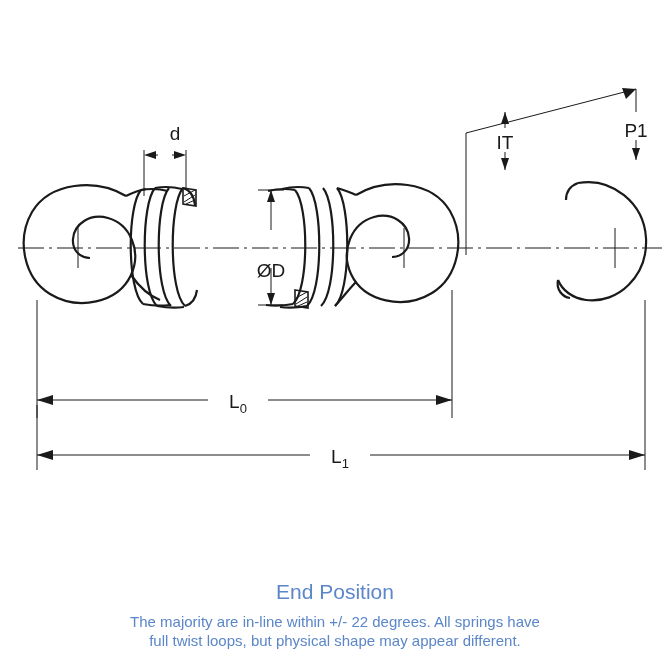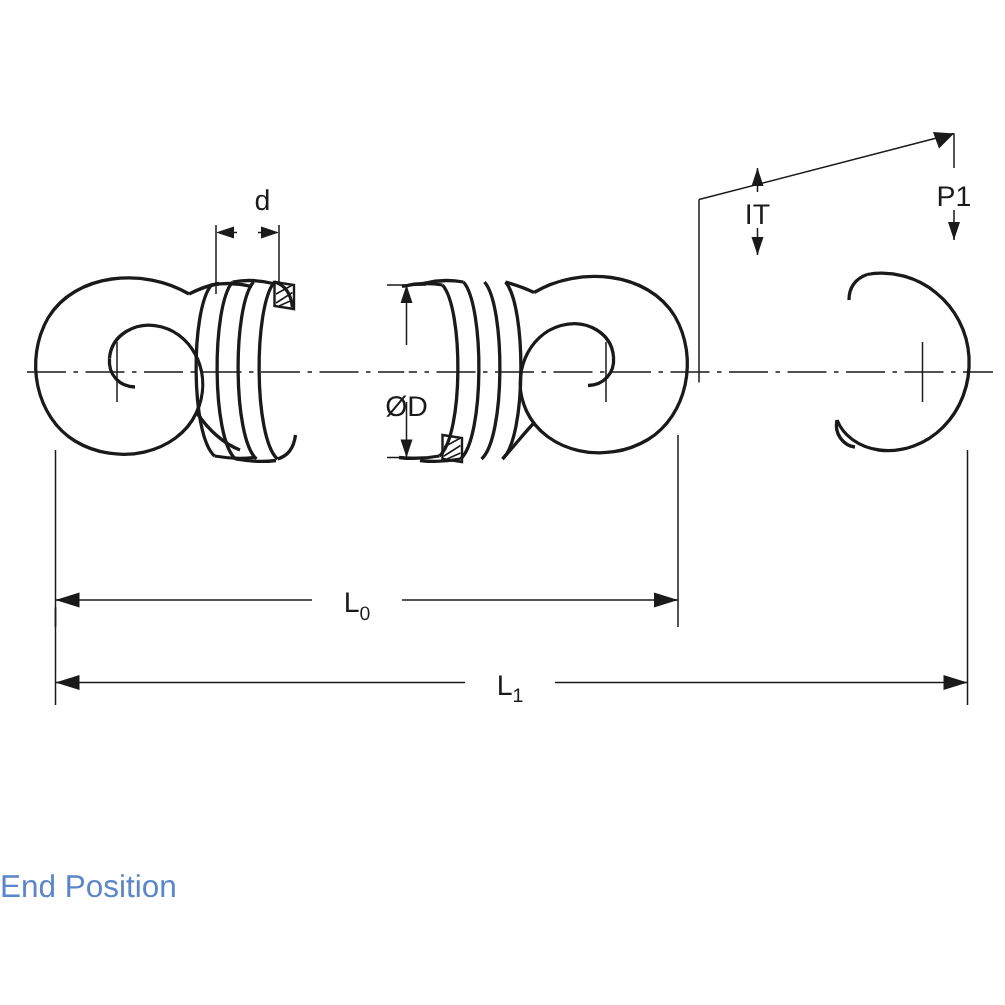--- a/index.html
+++ b/index.html
@@ -31,20 +31,21 @@
     fill: #1a1a1a;
   }
   .lbl-sub {
     font-size: 13px;
   }
   .caption-title {
     position: absolute;
     left: 0;
     right: 0;
     top: 580px;
+    text-align: center;
     color: #5b86c9;
     font-size: 21px;
     font-family: "Liberation Sans", sans-serif;
   }
   .caption-body {
     position: absolute;
     left: 0;
     right: 0;
     top: 612px;
     text-align: center;
@@ -214,14 +215,18 @@
     <g stroke="#1a1a1a" stroke-width="1">
       <line x1="78" y1="228" x2="78" y2="268"></line>
       <line x1="404" y1="228" x2="404" y2="268"></line>
       <line x1="615" y1="228" x2="615" y2="268"></line>
     </g>
 
   </svg>
 
   <div class="caption-title">End Position</div>
 
+  <div class="caption-body">
+    <div>The majority are in-line within +/- 22 degrees. All springs have</div>
+    <div>full twist loops, but physical shape may appear different.</div>
+  </div>
 
 </div>
 
 </body></html>

